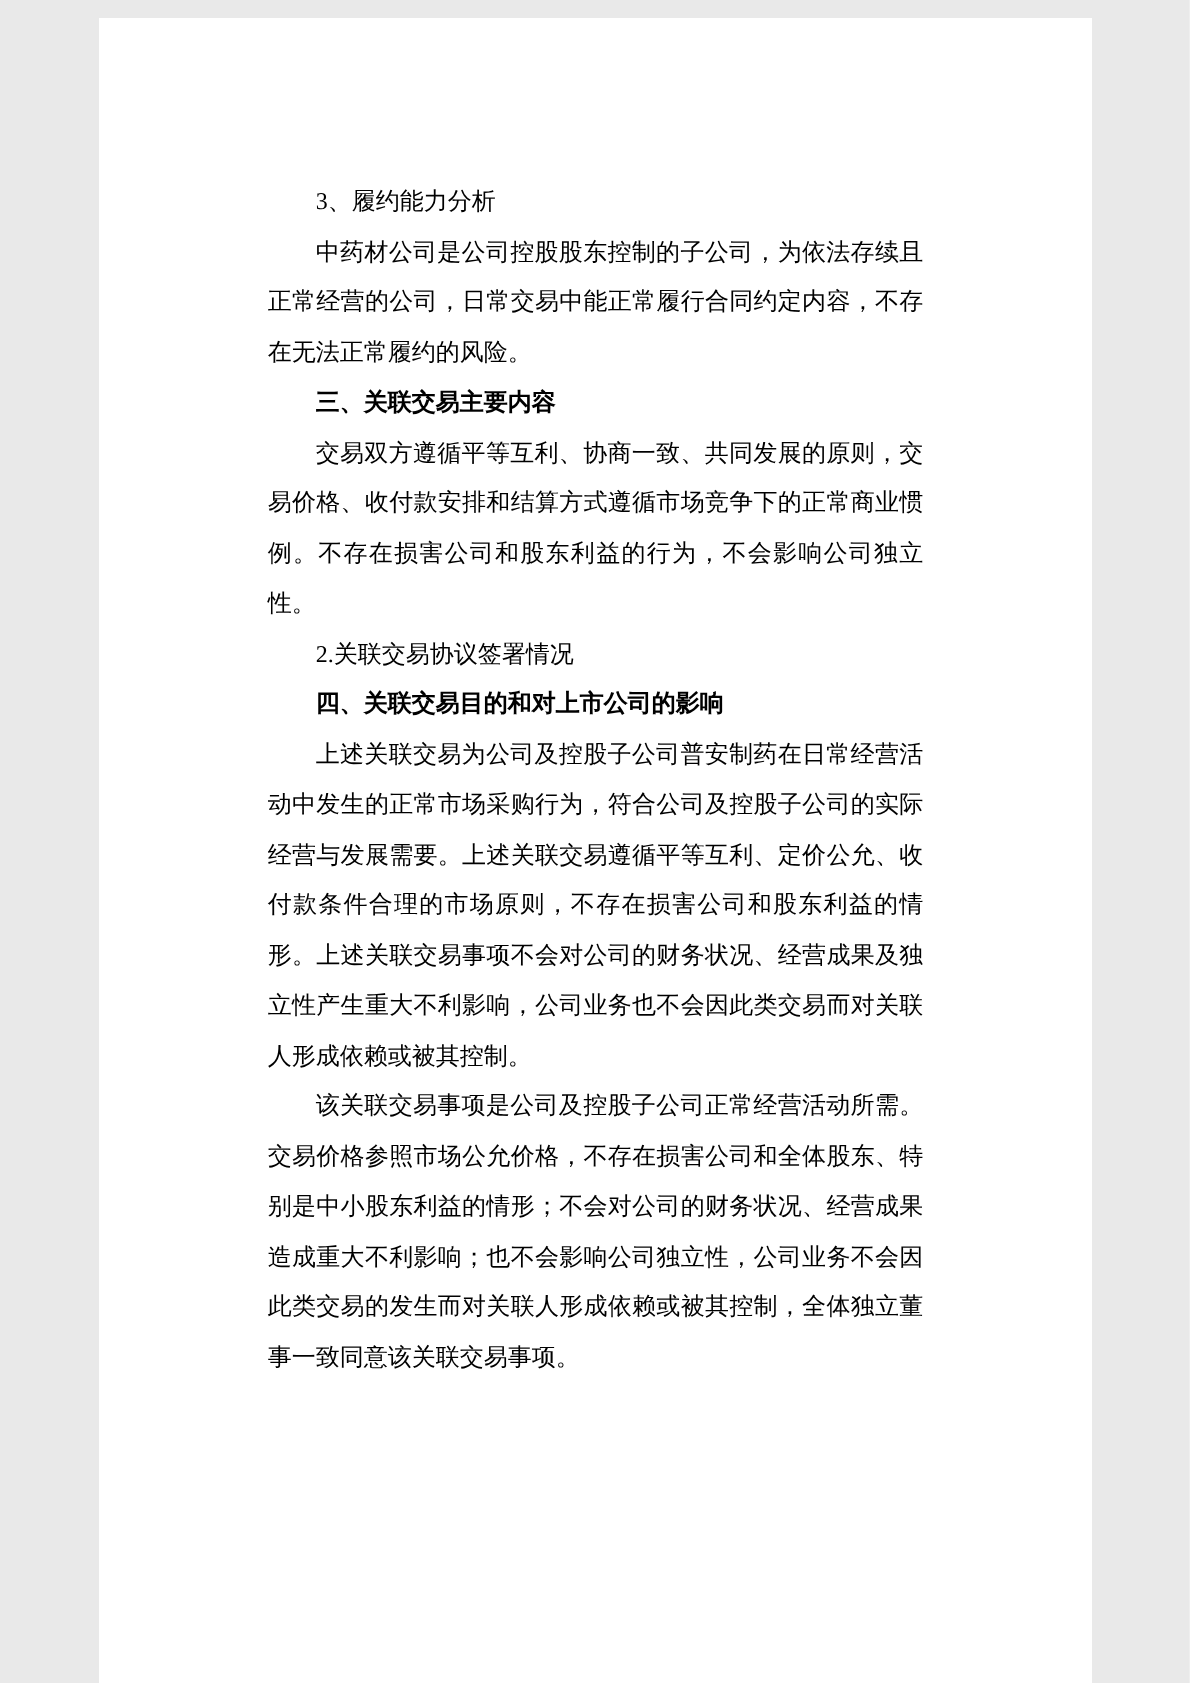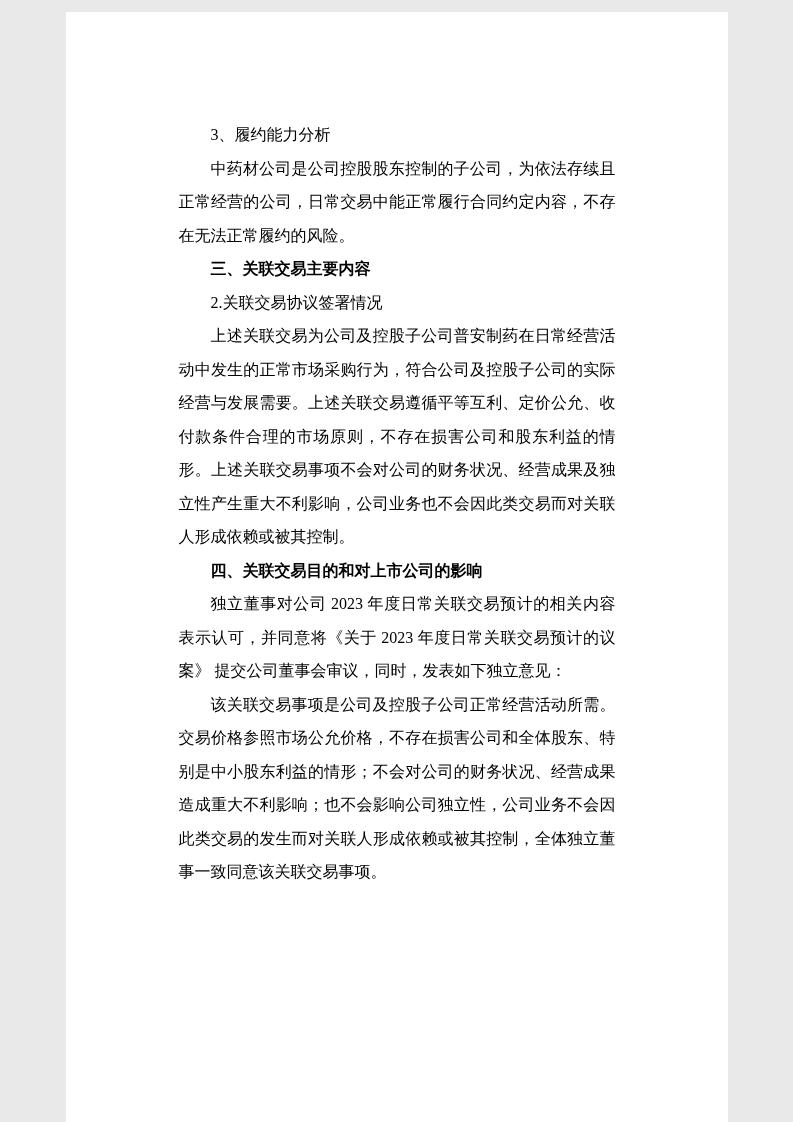--- a/index.html
+++ b/index.html
@@ -30,18 +30,18 @@
     font-family: Liberation Serif, serif;
   }
 </style>
 </head>
 <body>
 
 <div class="page">
   <p class="para body">3、履约能力分析</p>
   <p class="para body">中药材公司是公司控股股东控制的子公司，为依法存续且正常经营的公司，日常交易中能正常履行合同约定内容，不存在无法正常履约的风险。</p>
   <p class="para heading">三、关联交易主要内容</p>
+  <p class="para body">交易双方遵循平等互利、协商一致、共同发展的原则，交易价格、收付款安排和结算方式遵循市场竞争下的正常商业惯例。不存在损害公司和股东利益的行为，不会影响公司独立性。</p>
   <p class="para body">2.关联交易协议签署情况</p>
+  <p class="para heading">四、关联交易目的和对上市公司的影响</p>
   <p class="para body">上述关联交易为公司及控股子公司普安制药在日常经营活动中发生的正常市场采购行为，符合公司及控股子公司的实际经营与发展需要。上述关联交易遵循平等互利、定价公允、收付款条件合理的市场原则，不存在损害公司和股东利益的情形。上述关联交易事项不会对公司的财务状况、经营成果及独立性产生重大不利影响，公司业务也不会因此类交易而对关联人形成依赖或被其控制。</p>
-  <p class="para heading">四、关联交易目的和对上市公司的影响</p>
-  <p class="para body">独立董事对公司 2023 年度日常关联交易预计的相关内容表示认可，并同意将《关于 2023 年度日常关联交易预计的议案》 提交公司董事会审议，同时，发表如下独立意见：</p>
   <p class="para body">该关联交易事项是公司及控股子公司正常经营活动所需。交易价格参照市场公允价格，不存在损害公司和全体股东、特别是中小股东利益的情形；不会对公司的财务状况、经营成果造成重大不利影响；也不会影响公司独立性，公司业务不会因此类交易的发生而对关联人形成依赖或被其控制，全体独立董事一致同意该关联交易事项。</p>
 </div>
 
 </body></html>

